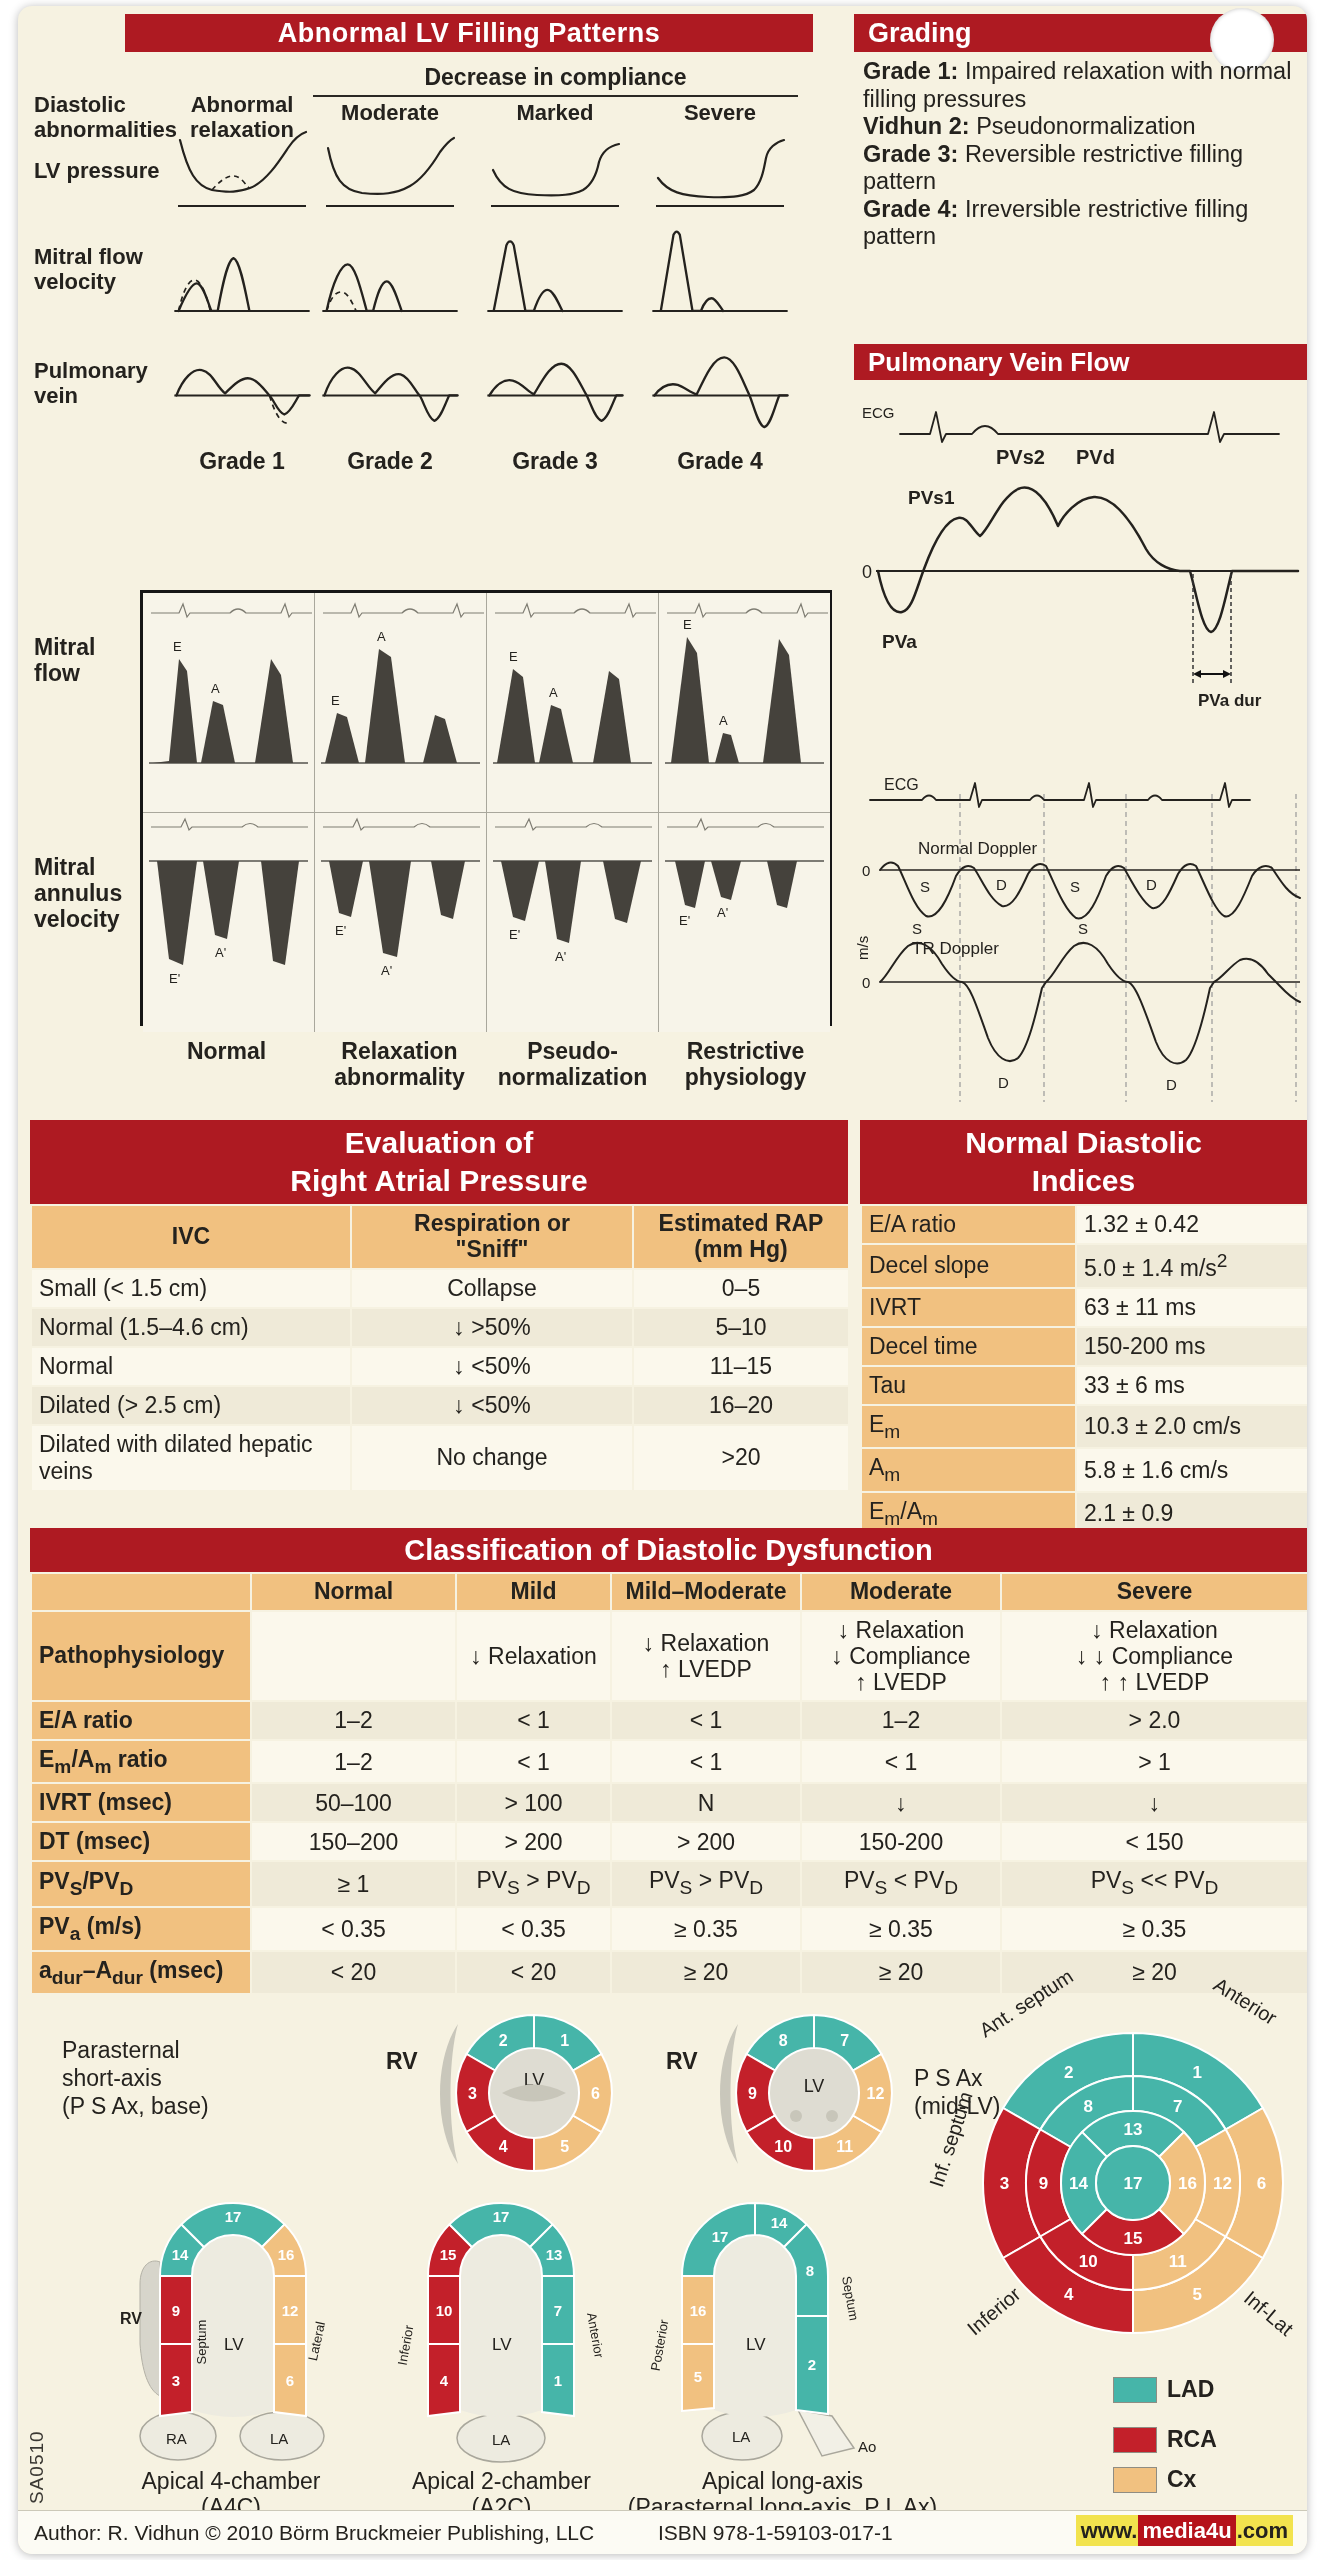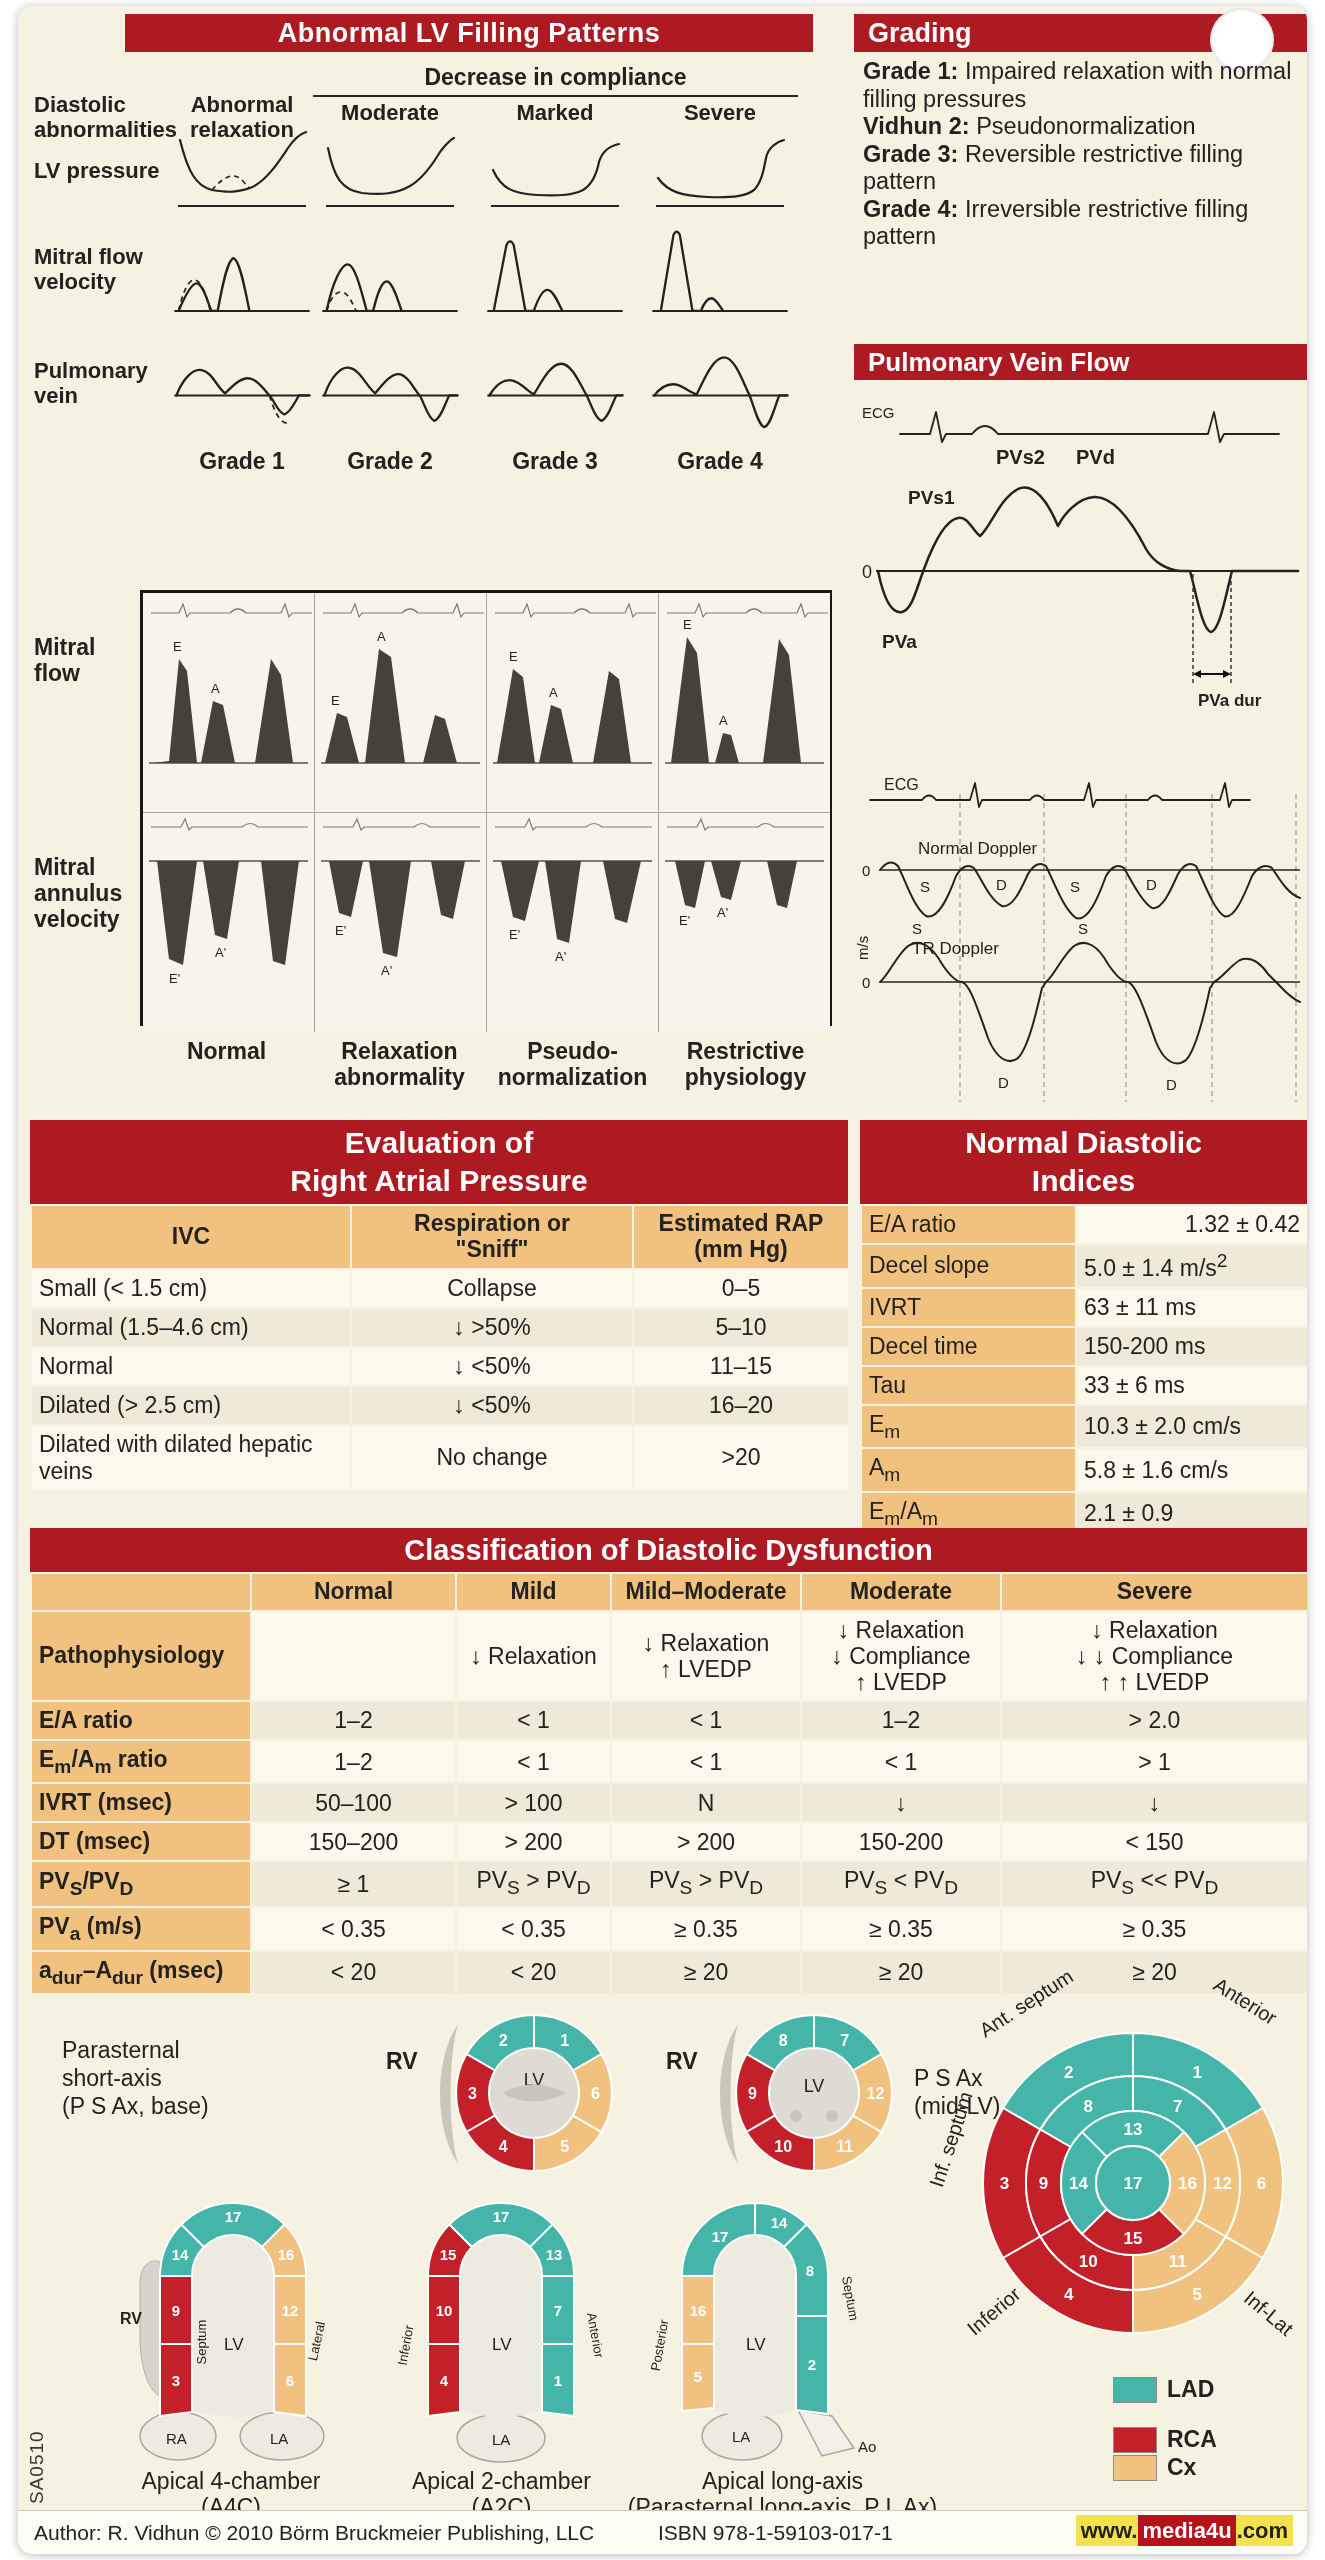--- a/index.html
+++ b/index.html
@@ -322,21 +322,21 @@
 
   <div class="abs tbl-title" style="left:842px;top:1114px;width:447px">Normal Diastolic<br>Indices</div>
   <table class="abs" style="left:842px;top:1198px;width:447px">
     <colgroup>
         <col style="width:215px">
         <col style="width:232px">
       </colgroup>
     <tbody>
       <tr>
           <td class="lab">E/A ratio</td>
-          <td class="dat" style="text-align:right">1.32 ± 0.42</td>
+          <td class="dat" style="text-align:left">1.32 ± 0.42</td>
         </tr>
       <tr>
           <td class="lab">Decel slope</td>
           <td class="dat" style="text-align:left">5.0 ± 1.4 m/s<sup>2</sup></td>
         </tr>
       <tr>
           <td class="lab">IVRT</td>
           <td class="dat" style="text-align:left">63 ± 11 ms</td>
         </tr>
       <tr>
@@ -617,21 +617,21 @@
     <text x="106" y="186" font-size="17">LV</text>
     <text x="92" y="278" font-size="15">LA</text>
     <text x="218" y="288" font-size="15">Ao</text>
     <text x="24" y="182" font-size="13" text-anchor="middle" transform="rotate(-80 24,182)">Posterior</text>
     <text x="206" y="135" font-size="13" text-anchor="middle" transform="rotate(80 206,135)">Septum</text>
   </svg>
   <div class="abs ctr" style="left:592px;top:2462px;width:345px;font-size:23px;line-height:26px">Apical long-axis<br>(Parasternal long-axis, P L Ax)</div>
 
   <div class="abs" style="left:1095px;top:2370px">
     <div style="margin-bottom:23px"><span class="sw teal"></span><span class="b" style="font-size:23px">LAD</span></div>
-    <div style="margin-bottom:1px"><span class="sw red"></span><span class="b" style="font-size:23px">RCA</span></div>
+    <div style="margin-bottom:13px"><span class="sw red"></span><span class="b" style="font-size:23px">RCA</span></div>
     <div><span class="sw tan"></span><span class="b" style="font-size:23px">Cx</span></div>
   </div>
 
   <div class="abs" style="left:8px;top:2498px;font-size:19px;letter-spacing:1px;transform:rotate(-90deg);transform-origin:0 0;color:#3A3833">SA0510</div>
 
   <div class="abs" style="left:0;top:2504px;width:1289px;height:44px;background:#FCFBF4;border-top:1px solid #CCC9B8;border-radius:0 0 14px 14px">
     <span class="abs" style="left:16px;top:0;font-size:21px;line-height:44px">Author: R. Vidhun © 2010 Börm Bruckmeier Publishing, LLC</span>
     <span class="abs" style="left:640px;top:0;font-size:21px;line-height:44px">ISBN 978-1-59103-017-1</span>
     <span class="abs" style="right:14px;top:7px;font-size:22px;font-weight:bold">
       <span style="background:#F2E34E;padding:3px 1px 3px 5px">www.</span><span style="background:#B5121B;color:#fff;padding:3px 4px">media4u</span><span style="background:#F2E34E;padding:3px 5px 3px 1px">.com</span>

